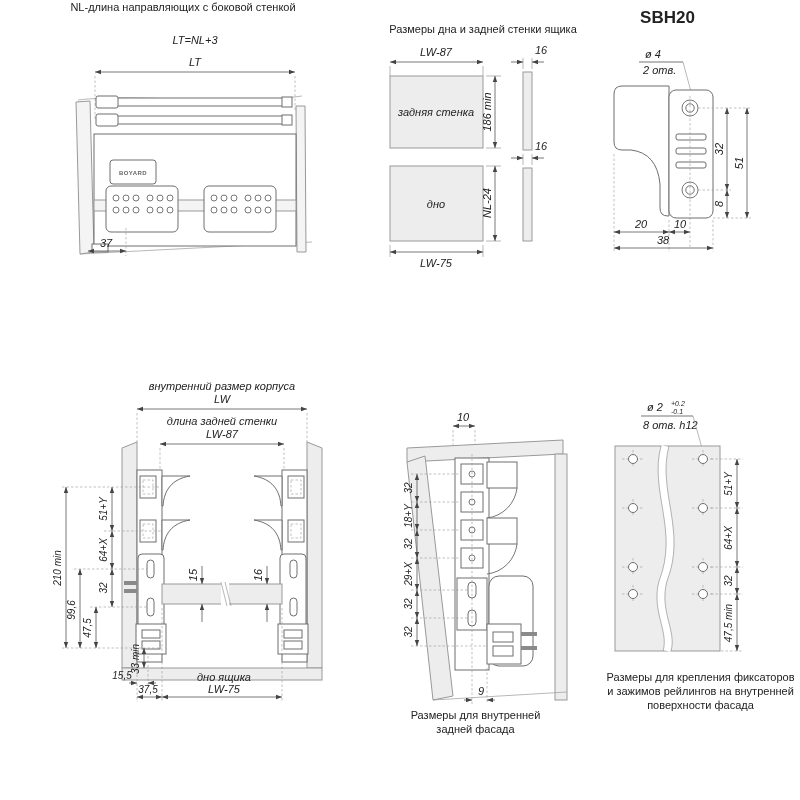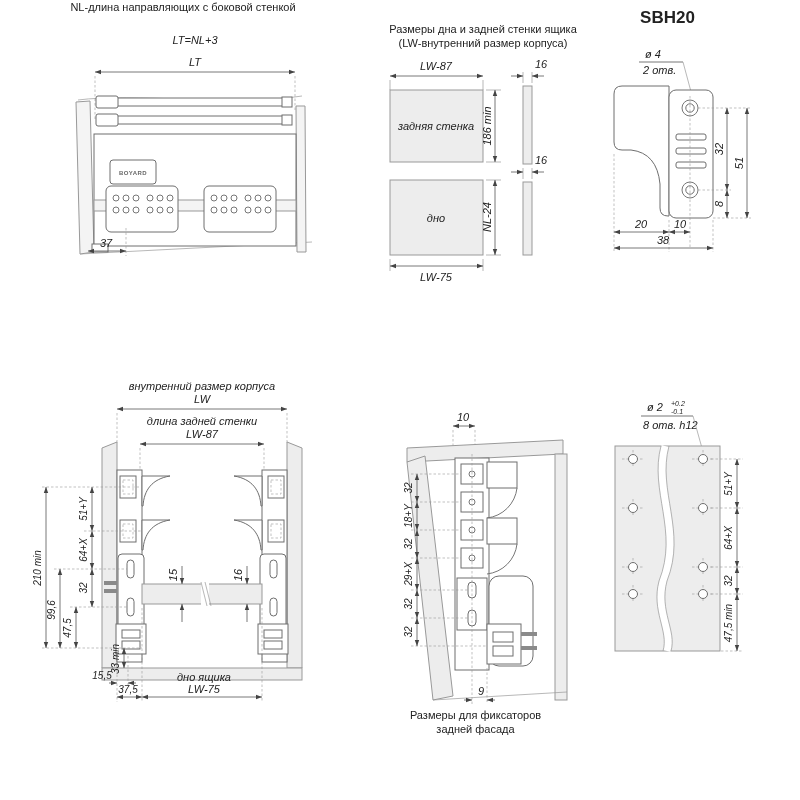--- a/index.html
+++ b/index.html
@@ -99,21 +99,20 @@
         <rect class="fillw" x="92" y="230" width="16" height="8"></rect>
       </g>
       <line class="ext" x1="126" y1="214" x2="126" y2="242"></line>
       <line class="dim" x1="88" y1="237" x2="126" y2="237"></line>
       <text class="t" x="106" y="233" text-anchor="middle">37</text>
     </svg>
   </div>
 
   <div class="panel" style="left:355px;top:80;width:240px;margin-top:22px;">
     <p class="cap">Размеры дна и задней стенки ящика</p>
-    <p class="cap">(LW-внутренний размер корпуса)</p>
     <svg width="240" height="238" viewBox="0 0 240 238">
       <text class="t" x="81" y="20" text-anchor="middle">LW-87</text>
       <line class="dim" x1="35" y1="26" x2="128" y2="26"></line>
       <line class="lt" x1="35" y1="30" x2="35" y2="40"></line>
         <line class="lt" x1="128" y1="30" x2="128" y2="40"></line>
       <rect class="fillg" x="35" y="40" width="93" height="72"></rect>
       <text class="t" x="81" y="80" text-anchor="middle">задняя стенка</text>
       <line class="lt" x1="131" y1="40" x2="146" y2="40"></line>
         <line class="lt" x1="131" y1="112" x2="146" y2="112"></line>
       <line class="dim" x1="140" y1="40" x2="140" y2="112"></line>
@@ -177,21 +176,21 @@
       <line class="ext" x1="118" y1="184" x2="118" y2="216"></line>
       <line class="dim" x1="19" y1="196" x2="74" y2="196"></line>
       <text class="t" x="46" y="192" text-anchor="middle">20</text>
       <line class="dim" x1="74" y1="196" x2="95" y2="196"></line>
       <text class="t" x="85" y="192" text-anchor="middle">10</text>
       <line class="dim" x1="19" y1="212" x2="118" y2="212"></line>
       <text class="t" x="68" y="208" text-anchor="middle">38</text>
     </svg>
   </div>
 
-  <div class="panel" style="left:32px;top:378px;width:300px;">
+  <div class="panel" style="left:52px;top:378px;width:300px;">
     <svg width="300" height="335" viewBox="0 0 300 335">
       <text class="t" x="170" y="12" text-anchor="middle">внутренний размер корпуса</text>
       <text class="t" x="170" y="25" text-anchor="middle">LW</text>
       <line class="dim" x1="85" y1="31" x2="255" y2="31"></line>
       <line class="ext" x1="85" y1="35" x2="85" y2="66"></line>
         <line class="ext" x1="255" y1="35" x2="255" y2="66"></line>
       <text class="t" x="170" y="47" text-anchor="middle">длина задней стенки</text>
       <text class="t" x="170" y="60" text-anchor="middle">LW-87</text>
       <line class="dim" x1="108" y1="66" x2="232" y2="66"></line>
       <line class="ext" x1="108" y1="70" x2="108" y2="100"></line>
@@ -355,21 +354,21 @@
         <text class="ts" x="17" y="194" text-anchor="middle" transform="rotate(-90 17 194)">32</text>
         <line class="dim" x1="22" y1="208" x2="22" y2="236"></line>
         <text class="ts" x="17" y="222" text-anchor="middle" transform="rotate(-90 17 222)">32</text>
       </g>
       <line class="ext" x1="92" y1="258" x2="92" y2="294"></line>
       <line class="dimE" x1="69" y1="290" x2="77" y2="290"></line>
         <line class="dimE" x1="100" y1="290" x2="92" y2="290"></line>
       <text class="t" x="86" y="285" text-anchor="middle">9</text>
     </svg>
     <div style="position:relative;left:-25px;margin-top:2px;">
-      <p class="cap">Размеры для фиксаторов</p>
+      <p class="cap">Размеры для внутренней</p>
       <p class="cap">задней фасада</p>
     </div>
   </div>
 
   <div class="panel" style="left:585px;top:396px;width:215px;">
     <svg width="215" height="268" viewBox="0 0 215 268">
       <text class="t" x="62" y="15">ø 2</text>
       <text class="tt" x="86" y="10">+0.2</text>
       <text class="tt" x="86" y="18">-0.1</text>
       <line class="ln" x1="56" y1="20" x2="108" y2="20"></line>
@@ -420,15 +419,20 @@
         <line class="dim" x1="152" y1="63" x2="152" y2="112"></line>
         <text class="ts" x="147" y="88" text-anchor="middle" transform="rotate(-90 147 88)">51+Y</text>
         <line class="dim" x1="152" y1="112" x2="152" y2="171"></line>
         <text class="ts" x="147" y="142" text-anchor="middle" transform="rotate(-90 147 142)">64+X</text>
         <line class="dim" x1="152" y1="171" x2="152" y2="198"></line>
         <text class="ts" x="147" y="185" text-anchor="middle" transform="rotate(-90 147 185)">32</text>
         <line class="dim" x1="152" y1="198" x2="152" y2="255"></line>
         <text class="ts" x="147" y="227" text-anchor="middle" transform="rotate(-90 147 227)">47,5 min</text>
       </g>
     </svg>
+    <div style="margin-top:6px;">
+      <p class="cap">Размеры для крепления фиксаторов</p>
+      <p class="cap">и зажимов рейлингов на внутренней</p>
+      <p class="cap">поверхности фасада</p>
+    </div>
   </div>
 
 </div>
 
 </body></html>

